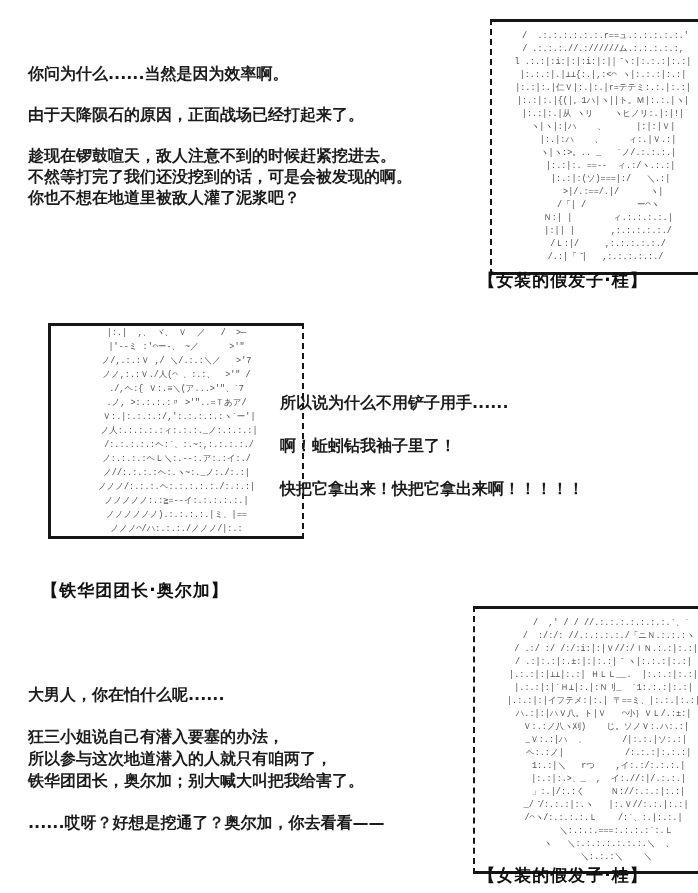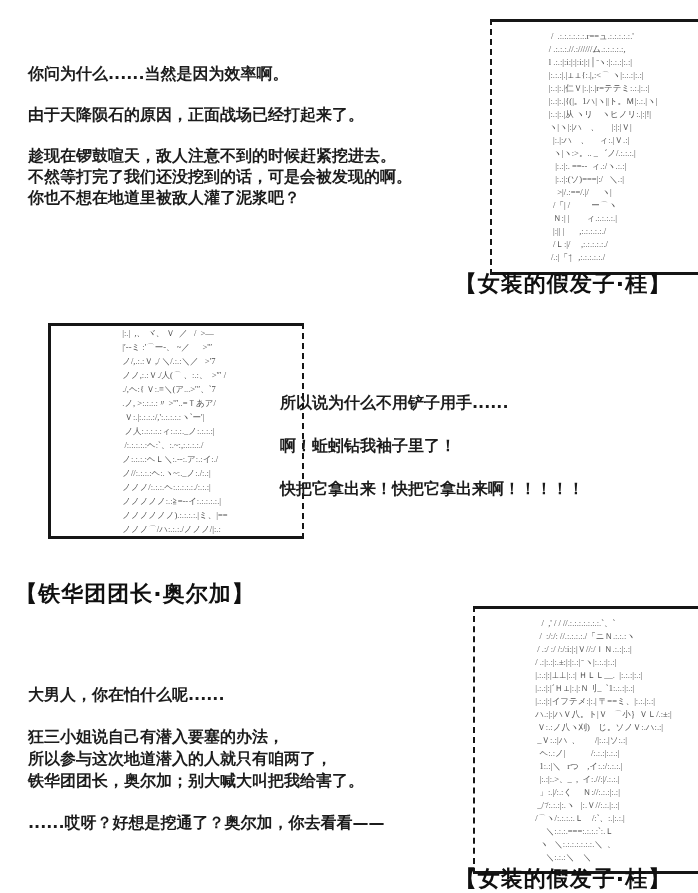--- a/index.html
+++ b/index.html
@@ -18,31 +18,31 @@
   .mr .para { margin-bottom:22px; }
   .bl { left:28px;  top:684px; width:402px; line-height:22px; }
   .panel {
     position:absolute; box-sizing:border-box; background:#ffffff;
     border-top:3px solid #161616; border-bottom:3px solid #161616;
     border-left:2px dashed #161616; border-right:2px dashed #161616;
     overflow:hidden; display:flex; align-items:center; justify-content:center;
   }
   .panel.solid-left { border-left:3px solid #161616; }
   .panel pre {
-    margin:0; white-space:pre; text-align:left;
-    font-family:Liberation Serif, serif;
+    margin:0; white-space:pre; text-align:center;
+    font-family:Liberation Mono, monospace;
     font-size:8.5px; line-height:13px; color:#4d4d4d;
   }
   .p-tr { left:450px; top:3px;   width:226px; height:256px; }
   .p-ml { left:8px;   top:307px; width:256px; height:216px; }
   .p-ml pre { line-height:14px; }
   .p-br { left:433px; top:590px; width:261px; height:268px; }
   .caption {
     position:absolute; text-align:center; font-weight:bold;
-    font-size:22px; color:#101010; letter-spacing:1px;
+    font-size:17px; color:#101010; letter-spacing:1px;
   }
   .c-tr { left:430px; top:269px; width:266px; }
   .c-ml { left:0px;   top:579px; width:270px; }
   .c-br { left:428px; top:864px; width:270px; }
 </style>
 </head>
 <body>
 
 <div class="page">
 

